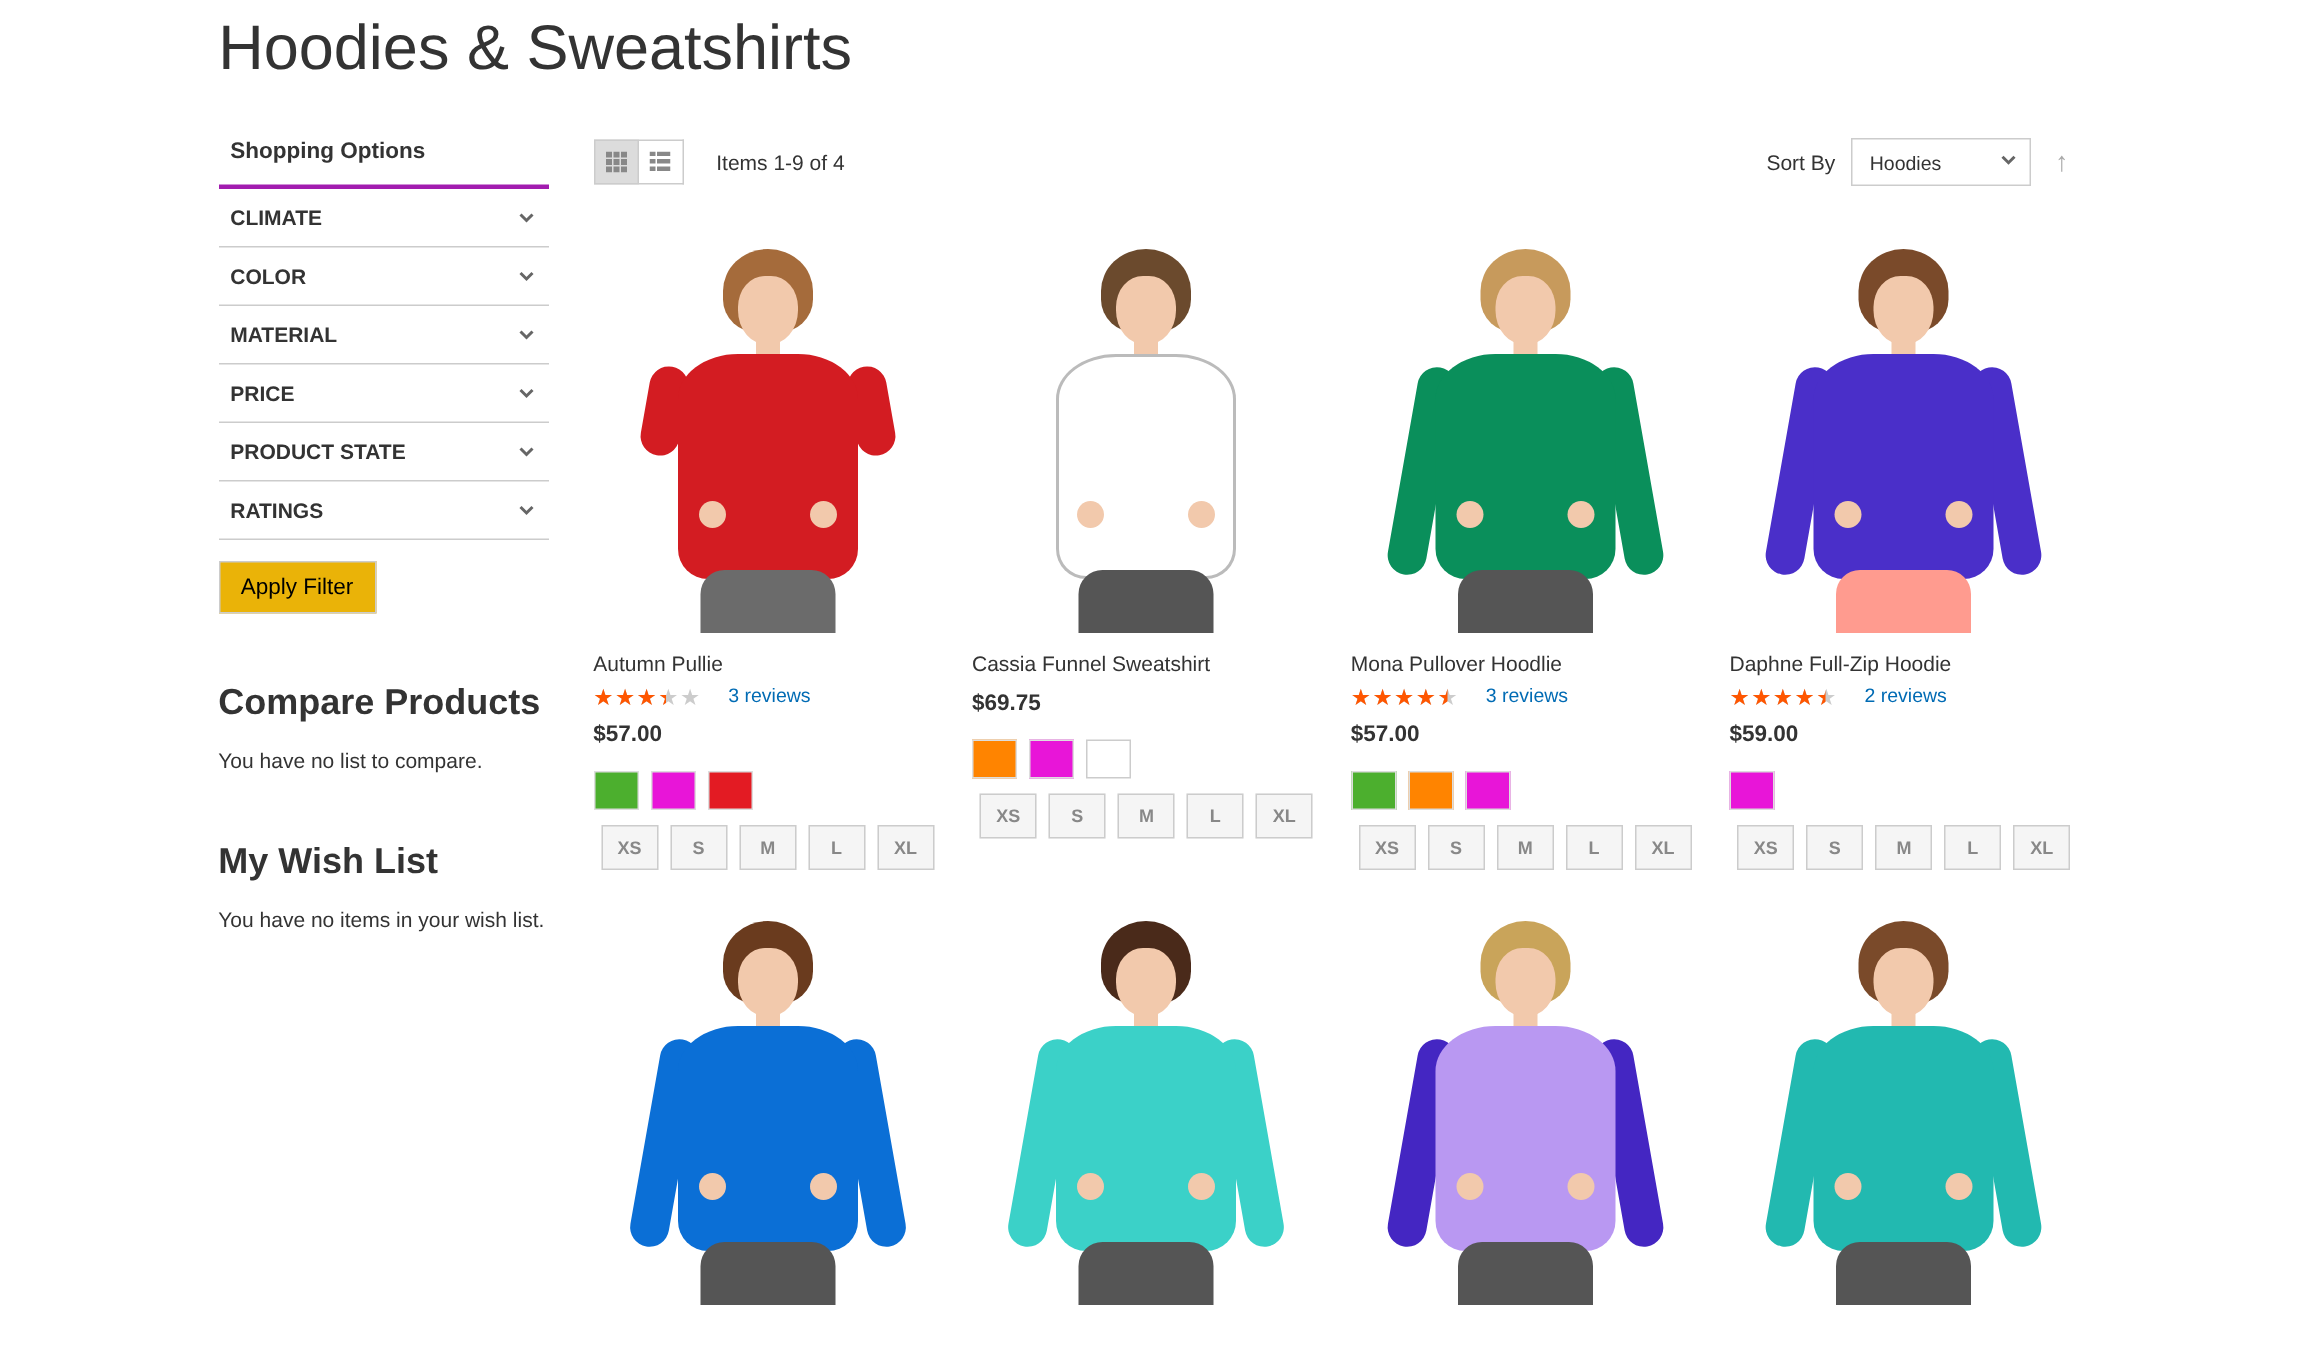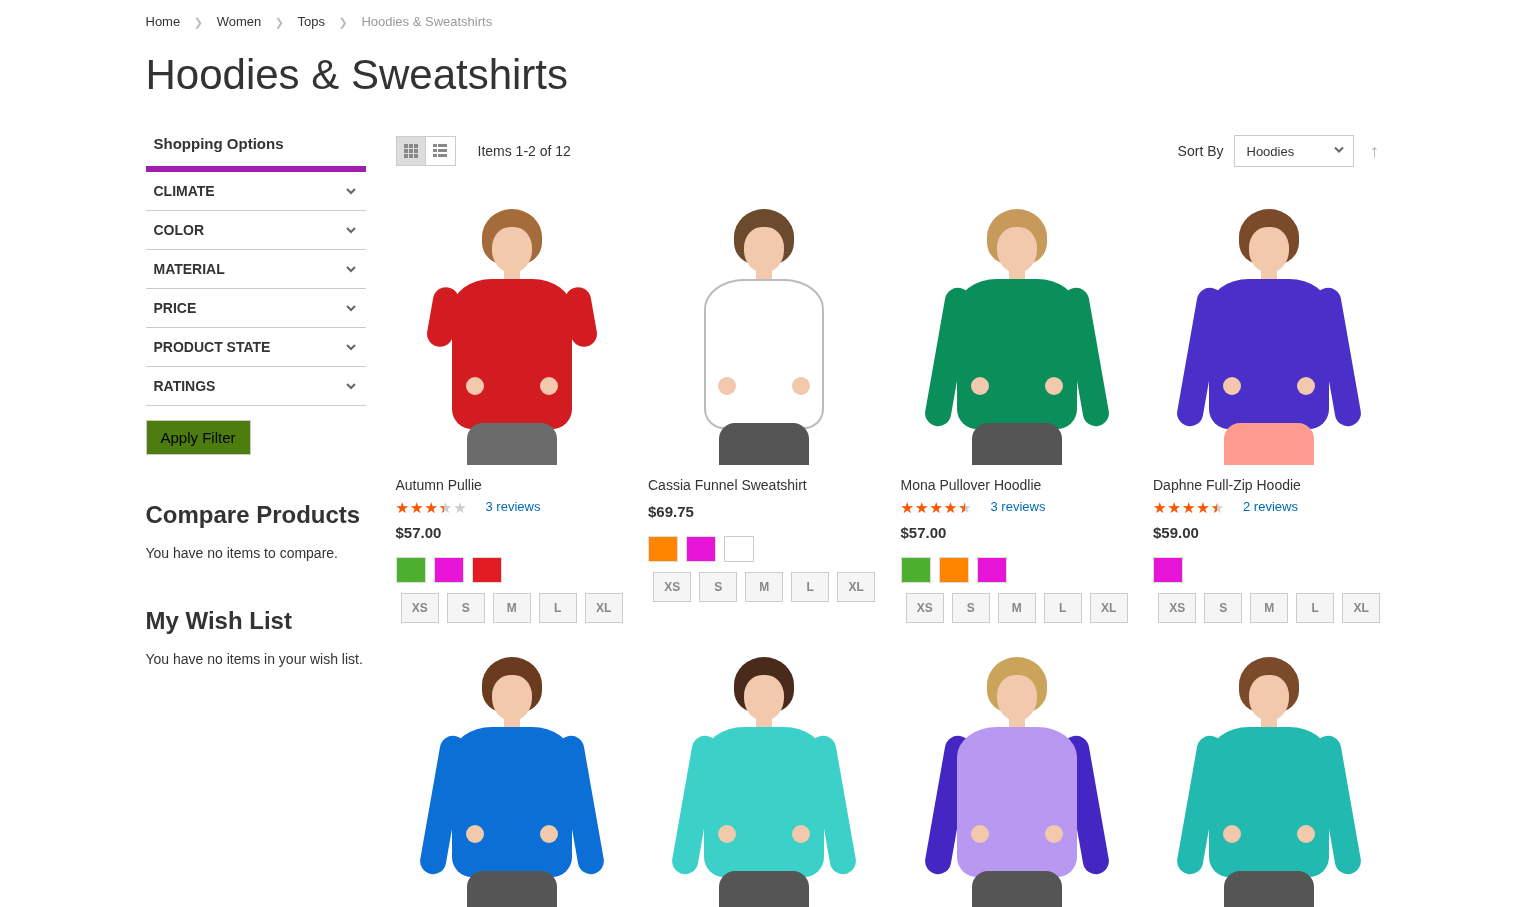--- a/index.html
+++ b/index.html
@@ -10,25 +10,25 @@
   .breadcrumbs a { color: #333; text-decoration: none; }
   .breadcrumbs .sep { color: #bbb; margin: 0 10px; font-size: 11px; }
   .breadcrumbs .current { color: #999; }
 
   h1.page-title { font-size: 42px; font-weight: 300; color: #333; margin: 8px 0 36px; }
 
   .columns { display: flex; gap: 30px; }
   .sidebar { width: 220px; flex-shrink: 0; }
   .main { flex: 1; }
 
-  .shopping-options { font-size: 15px; font-weight: 700; color: #333; padding: 0 0 14px 8px; border-bottom: 6px solid #a21caf; }
+  .shopping-options { font-size: 15px; font-weight: 700; color: #333; padding: 0 0 14px 8px; border-bottom: 3px solid #a21caf; }
   .filter-title { display: flex; justify-content: space-between; align-items: center; padding: 11px 8px; font-size: 14px; font-weight: 700; cursor: pointer; border-bottom: 1px solid #ccc; text-transform: uppercase; }
   .filter-title .chev { width: 14px; height: 14px; display: flex; align-items: center; justify-content: center; }
   .chev svg { width: 12px; height: 12px; stroke: #666; stroke-width: 2; fill: none; }
-  .apply-filter { margin: 14px 0 0; padding: 8px 14px; border: 1px solid #ccc; background: #4d7c0f; font-size: 15px; cursor: pointer; }
+  .apply-filter { margin: 14px 0 0; padding: 8px 14px; border: 1px solid #ccc; background: #eab308; font-size: 15px; cursor: pointer; }
 
   .block-title { font-size: 24px; font-weight: 700; color: #333; margin: 46px 0 16px; }
   .block-empty { font-size: 14px; color: #333; }
 
   .toolbar { display: flex; align-items: center; margin-bottom: 28px; }
   .modes { display: flex; }
   .mode-btn { width: 30px; height: 30px; display: flex; align-items: center; justify-content: center; border: 1px solid #ccc; cursor: pointer; }
   .mode-btn.active { background: #dcdcdc; }
   .mode-btn + .mode-btn { border-left: none; }
   .mode-btn svg { fill: #888; }
@@ -71,29 +71,20 @@
   .fig .armr { right:8px; transform: rotate(-10deg); }
   .fig .legs { position:absolute; bottom:0; left:50%; transform:translateX(-50%); width:90px; height:42px; background:#777; border-radius:16px 16px 0 0; }
   .fig.short .arml, .fig.short .armr { height:60px; }
   .fig .hand { width:18px; height:18px; background:#f2c9ac; border-radius:50%; position:absolute; bottom:70px; }
   .fig .hand.l{ left:44px; } .fig .hand.r{ right:44px; }
 </style>
 </head>
 <body>
 
 <div class="container">
-  <div class="breadcrumbs">
-    <a>Home</a>
-    <span class="sep">❯</span>
-    <a>Women</a>
-    <span class="sep">❯</span>
-    <a>Tops</a>
-    <span class="sep">❯</span>
-    <span class="current">Hoodies &amp; Sweatshirts</span>
-  </div>
 
   <h1 class="page-title">Hoodies &amp; Sweatshirts</h1>
 
   <div class="columns">
     <aside class="sidebar">
       <div class="shopping-options">Shopping Options</div>
       <div id="filters">
           <div class="filter-title">
             <span>CLIMATE</span>
             <span class="chev">
@@ -139,21 +130,21 @@
             <span class="chev">
               <svg viewBox="0 0 12 12">
                 <polyline points="2,4 6,8 10,4"></polyline>
               </svg>
             </span>
           </div>
         </div>
       <button class="apply-filter">Apply Filter</button>
 
       <div class="block-title">Compare Products</div>
-      <div class="block-empty">You have no items to compare.</div>
+      <div class="block-empty">You have no list to compare.</div>
 
       <div class="block-title">My Wish List</div>
       <div class="block-empty">You have no items in your wish list.</div>
     </aside>
 
     <main class="main">
       <div class="toolbar">
         <div class="modes">
           <div class="mode-btn active">
             <svg width="14" height="14" viewBox="0 0 14 14">
@@ -172,21 +163,21 @@
             <svg width="14" height="14" viewBox="0 0 14 14">
                 <rect x="0" y="0" width="4" height="3"></rect>
                 <rect x="5" y="0" width="9" height="3"></rect>
                 <rect x="0" y="5" width="4" height="3"></rect>
                 <rect x="5" y="5" width="9" height="3"></rect>
                 <rect x="0" y="10" width="4" height="3"></rect>
                 <rect x="5" y="10" width="9" height="3"></rect>
               </svg>
           </div>
         </div>
-        <div class="count">Items 1-2 of 12</div>
+        <div class="count">Items 1-9 of 4</div>
         <div class="sorter">
           <span class="sorter-label">Sort By</span>
           <div class="sorter-select">
             <span>Hoodies</span>
             <span class="chev"><svg viewBox="0 0 12 12">
                   <polyline points="2,4 6,8 10,4"></polyline>
                 </svg></span>
           </div>
           <div class="sort-dir">
             <span>↑</span>

